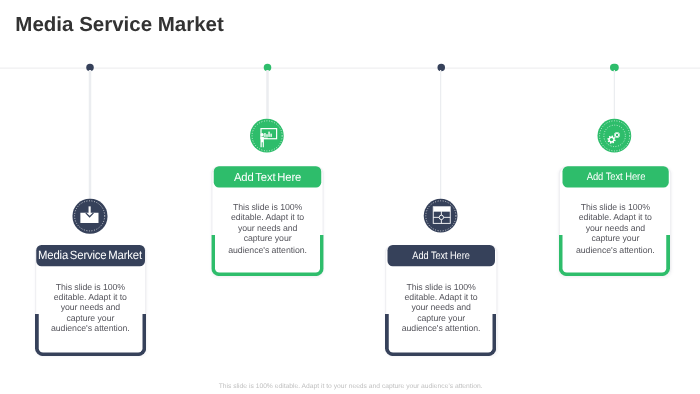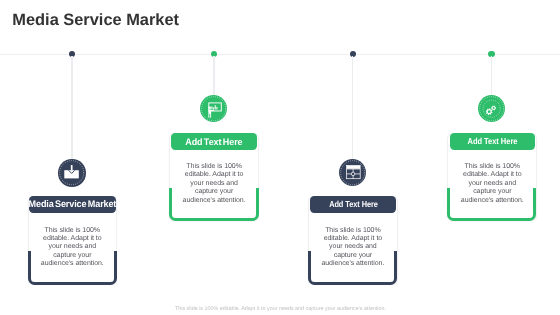--- a/index.html
+++ b/index.html
@@ -19,21 +19,21 @@
   .circ{position:absolute;width:27.4px;height:27.4px;border-radius:50%;}
   .circ svg{position:absolute;left:0;top:0;width:27.4px;height:27.4px;display:block;}
 
   
   .frame{position:absolute;border-style:solid;border-width:3px;border-top-width:0;
          border-radius:0 0 6.5px 6.5px;box-sizing:border-box;background:transparent;z-index:3;}
   .cardbody{position:absolute;background:#fff;border-radius:6px;box-sizing:border-box;
             border:1px solid #f0f0f3;z-index:2;box-shadow:0 1px 2px rgba(120,120,140,0.07);}
   .pill span{display:block;white-space:nowrap;}
   .pill{position:absolute;border-radius:4.2px;z-index:5;display:flex;align-items:center;
-        justify-content:center;color:#fff;font-weight:bold;box-sizing:border-box;}
+        justify-content:center;color:#fff;font-weight:normal;box-sizing:border-box;}
   .body{position:absolute;z-index:4;text-align:center;font-size:7px;line-height:8.45px;
         color:#55555c;letter-spacing:-0.05px;}
 
   .footer{position:absolute;left:0.5px;top:306.1px;width:560px;text-align:center;
           font-size:5.38px;color:#c0c0c0;line-height:6px;}
 </style>
 </head>
 <body>
 
 <div class="slide">

